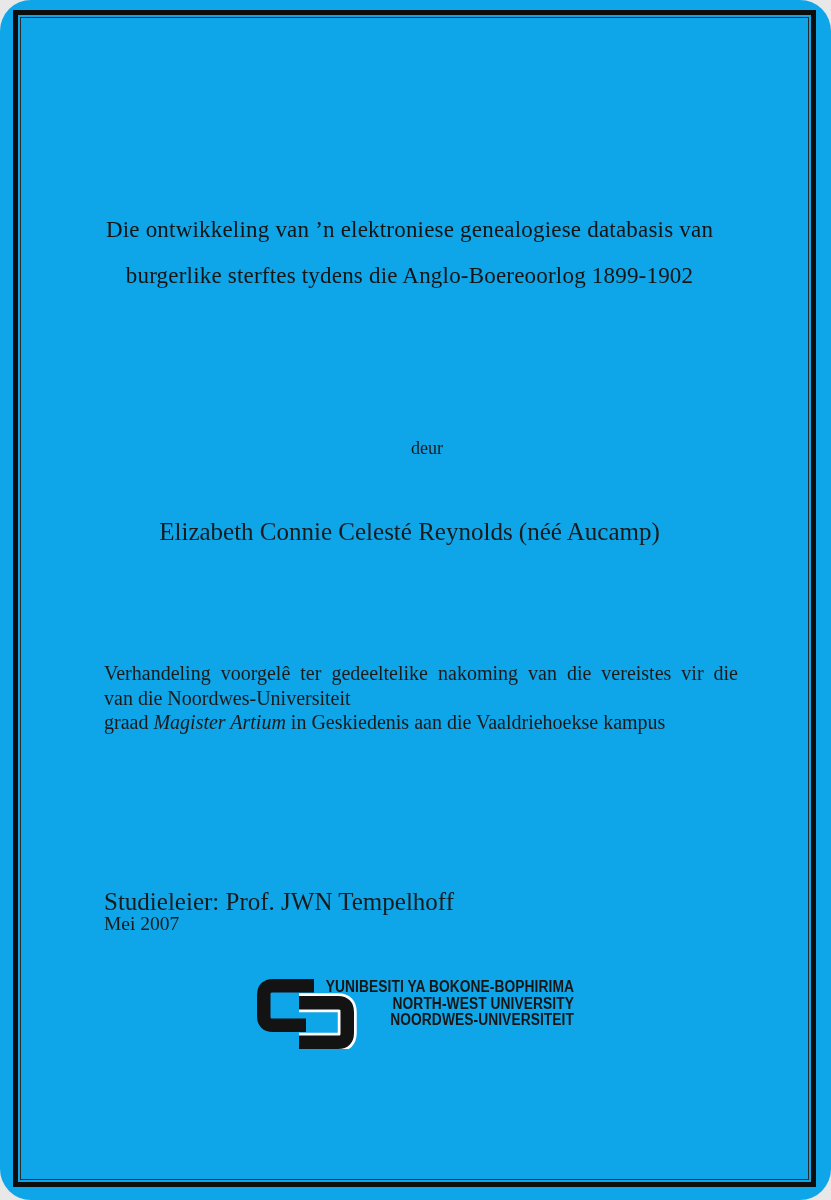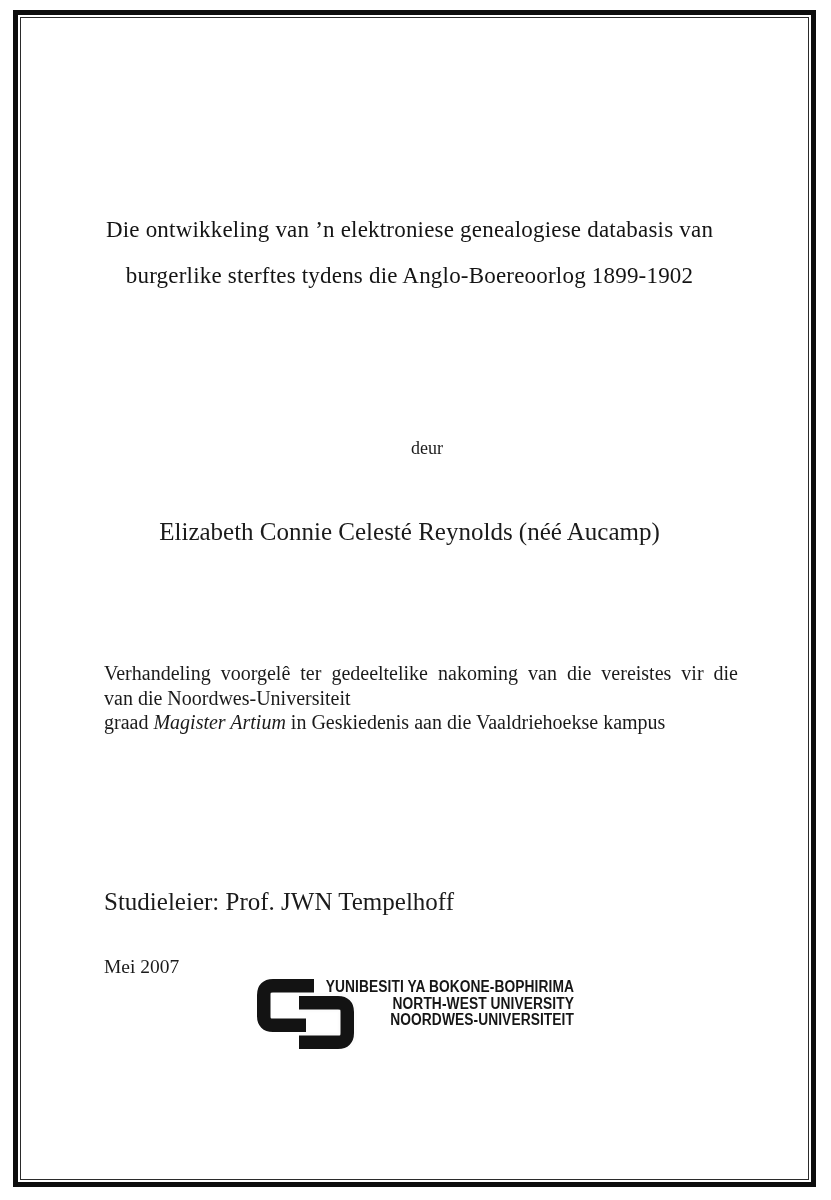--- a/index.html
+++ b/index.html
@@ -4,24 +4,25 @@
 <style>
   html, body {
     margin: 0;
     padding: 0;
     background: #e8e8e8;
   }
   .page {
     position: relative;
     width: 831px;
     height: 1200px;
-    background: #ffffff;
+    background: #0ea5e9;
     overflow: hidden;
     font-family: "Liberation Serif", serif;
     color: #1b1b1b;
+    border-radius: 31px;
   }
   
   .frame-outer {
     position: absolute;
     left: 13px; top: 10px; right: 15px; bottom: 13px;
     border: 5px solid #0d0d0d;
   }
   .frame-inner {
     position: absolute;
     inset: 2px;
@@ -65,21 +66,21 @@
   }
   .supervisor {
     position: absolute;
     left: 104px;
     top: 888px;
     font-size: 25px;
   }
   .date {
     position: absolute;
     left: 104px;
-    top: 956px;
+    top: 913px;
     font-size: 19.5px;
   }
   .logo-mark {
     position: absolute;
     left: 257px;
     top: 979px;
     width: 100px;
     height: 70px;
   }
   .logo-text {

